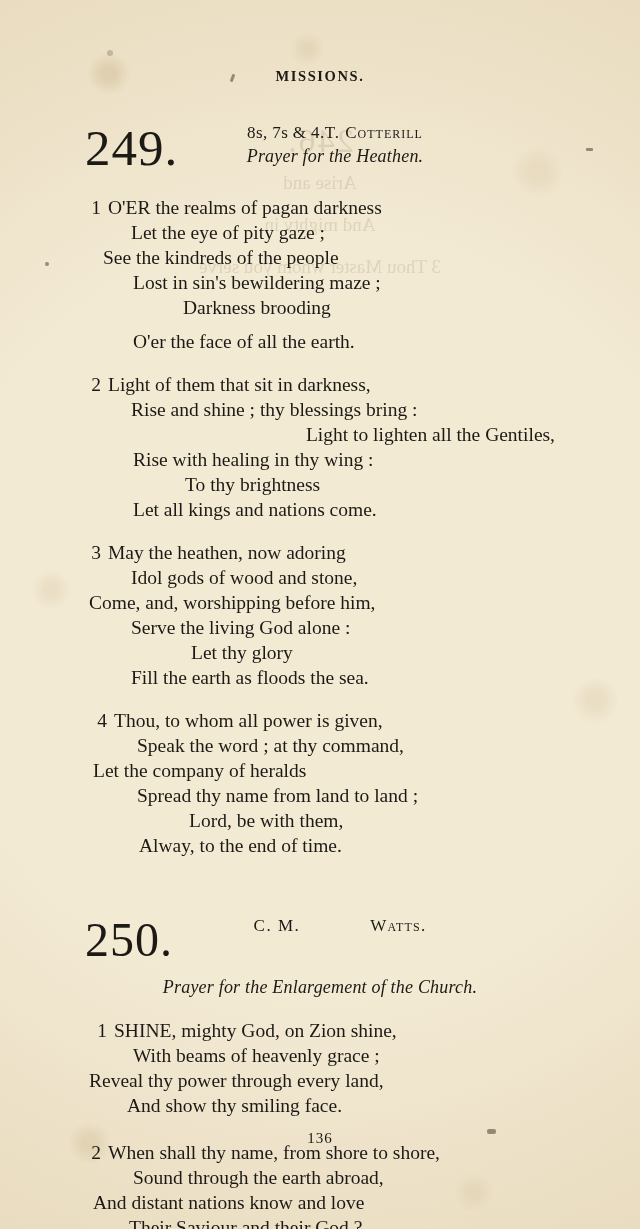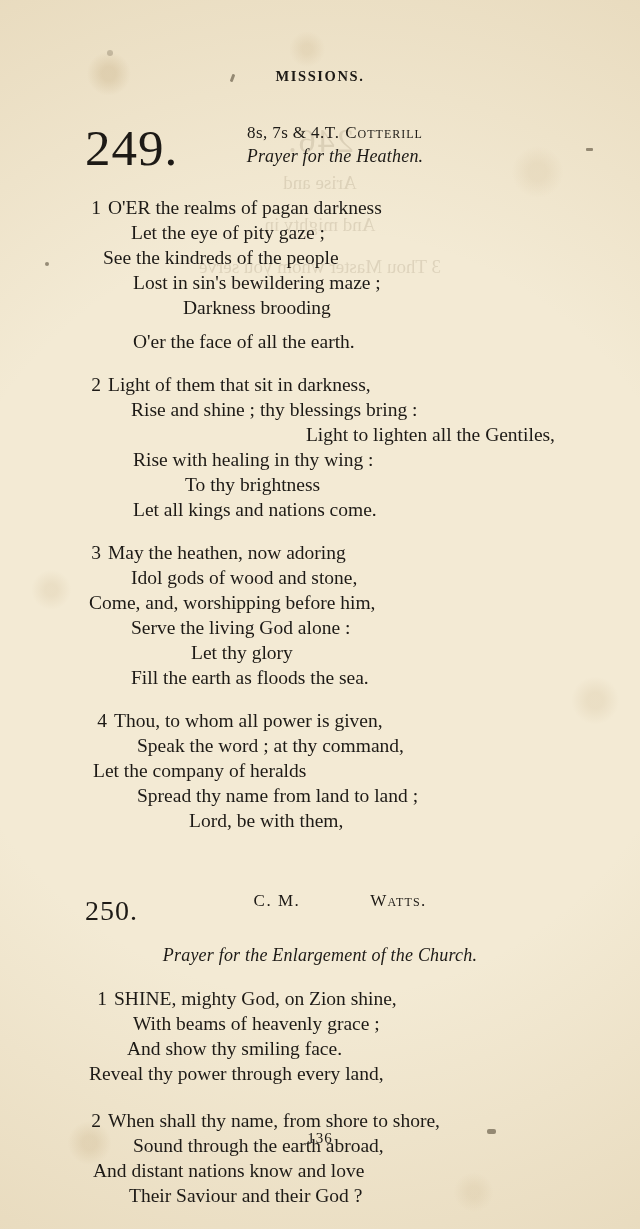--- a/index.html
+++ b/index.html
@@ -122,21 +122,21 @@
     white-space: pre;
   }
   .stanza .line .num {
     display: inline-block;
     width: 16px;
     text-align: right;
     margin-right: 7px;
   }
 
   .hymn-250 { margin-top: 46px; }
-  .hymn-250 .hymn-number { font-size: 28px; top: 18px; }
+  .hymn-250 .hymn-number { font-size: 48px; top: 12px; }
 
   .page-number {
     position: absolute;
     left: 0;
     right: 0;
     bottom: 82px;
     text-align: center;
     font-size: 15px;
     letter-spacing: 1px;
   }
@@ -201,38 +201,39 @@
         <div class="line" style="padding-left:106px;"><span>Let thy glory</span></div>
         <div class="line" style="padding-left:46px;"><span>Fill the earth as floods the sea.</span></div>
       </div>
 
       <div class="stanza">
         <div class="line" style="padding-left:6px;"><span class="num">4</span><span>Thou, to whom all power is given,</span></div>
         <div class="line" style="padding-left:52px;"><span>Speak the word ; at thy command,</span></div>
         <div class="line" style="padding-left:8px;"><span>Let the company of heralds</span></div>
         <div class="line" style="padding-left:52px;"><span>Spread thy name from land to land ;</span></div>
         <div class="line" style="padding-left:104px;"><span>Lord, be with them,</span></div>
+        <div class="line" style="padding-left:54px;"><span>Alway, to the end of time.</span></div>
       </div>
     </div>
 
     <div class="hymn hymn-250">
       <div class="hymn-head" style="min-height:44px;">
         <div class="hymn-number">250.</div>
         <div class="meter-row" style="padding-top:12px;">
           <span class="meter">C. M.</span>
           <span class="author">Watts.</span>
         </div>
       </div>
-      <div class="subtitle" style="margin-top:22px;">Prayer for the Enlargement of the Church.</div>
+      <div class="subtitle" style="margin-top:29px;">Prayer for the Enlargement of the Church.</div>
 
       <div class="stanza" style="margin-top:20px;">
         <div class="line" style="padding-left:6px;"><span class="num">1</span><span>SHINE, mighty God, on Zion shine,</span></div>
         <div class="line" style="padding-left:48px;"><span>With beams of heavenly grace ;</span></div>
+        <div class="line" style="padding-left:4px;"><span>Reveal thy power through every land,</span></div>
         <div class="line" style="padding-left:42px;"><span>And show thy smiling face.</span></div>
-        <div class="line" style="padding-left:4px;"><span>Reveal thy power through every land,</span></div>
       </div>
 
       <div class="stanza" style="margin-top:22px;">
         <div class="line" style="padding-left:0px;"><span class="num">2</span><span>When shall thy name, from shore to shore,</span></div>
         <div class="line" style="padding-left:48px;font-family:Liberation Serif, serif;"><span>Sound through the earth abroad,</span></div>
         <div class="line" style="padding-left:8px;"><span>And distant nations know and love</span></div>
         <div class="line" style="padding-left:44px;"><span>Their Saviour and their God ?</span></div>
       </div>
     </div>
 

